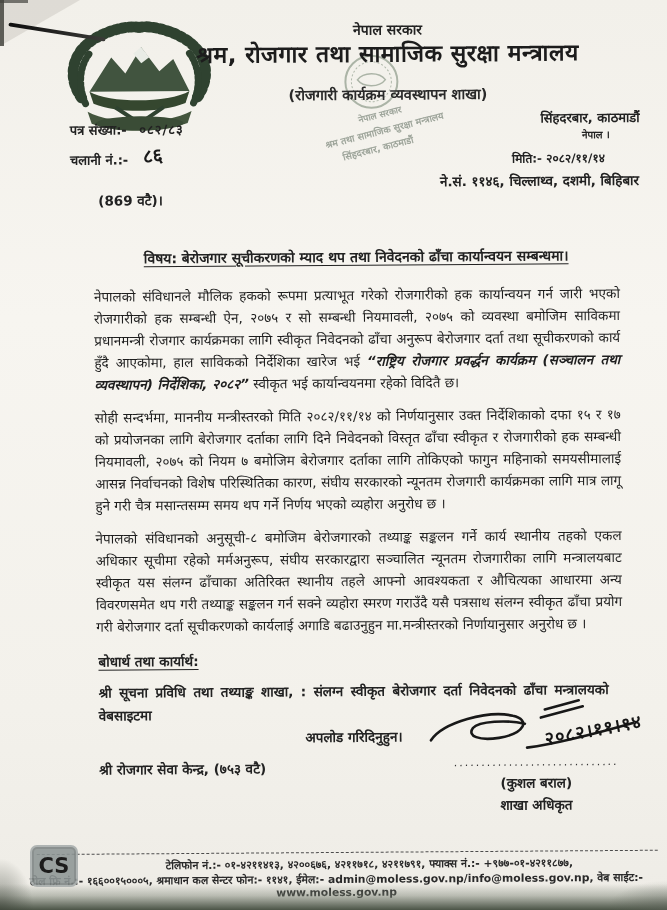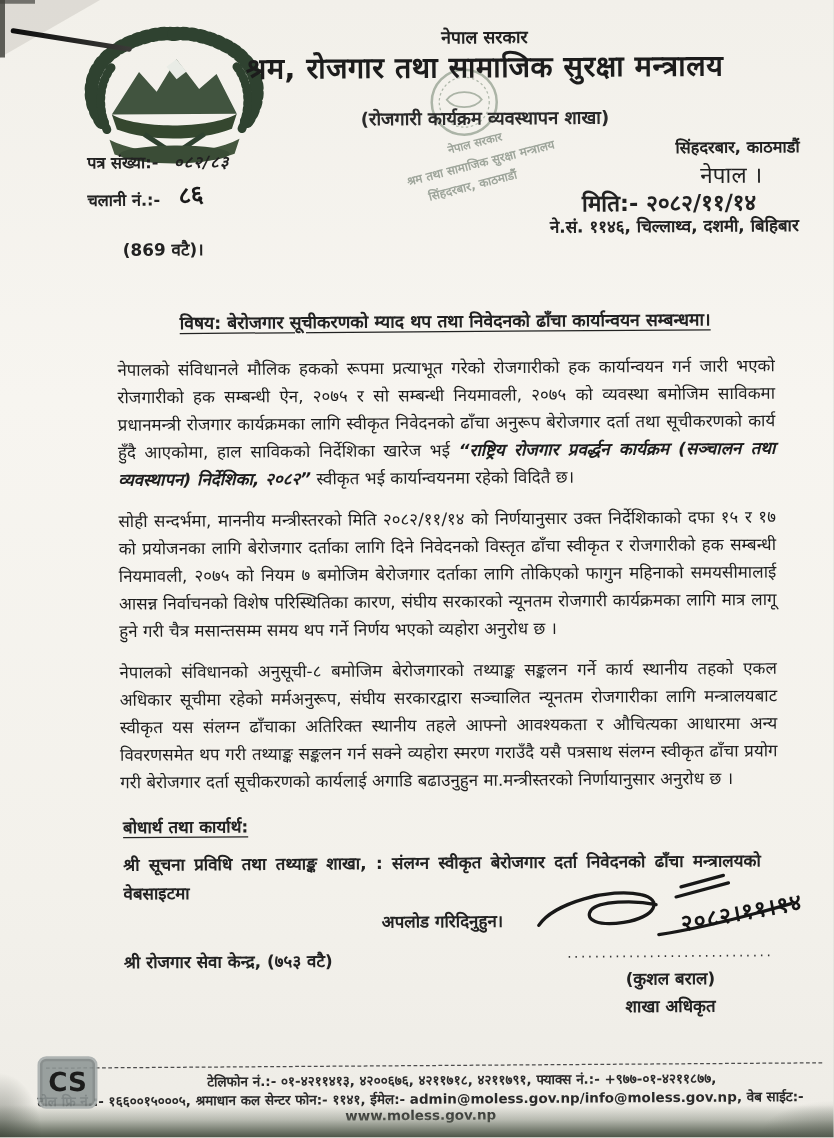--- a/index.html
+++ b/index.html
@@ -8,28 +8,28 @@
     background:linear-gradient(180deg,#f2f0ea 0%,#f7f5f0 35%,#f3f1eb 78%,#eeece6 100%);
     font-family:"DejaVu Sans","Liberation Sans",sans-serif;color:#222;
   }
   .tilt{position:absolute;inset:0;transform:rotate(-0.4deg);}
   .abs{position:absolute;}
   
   .gov-line{top:20px;left:120px;right:6px;text-align:center;font-size:14px;font-weight:700;}
   .ministry-line{top:37px;left:120px;right:6px;text-align:center;font-size:23px;font-weight:800;letter-spacing:.4px;color:#1c1c1c;}
   .branch-line{top:84px;left:120px;right:6px;text-align:center;font-size:14.5px;font-weight:700;color:#2a2a2a;}
   .loc-line{top:110px;right:25px;font-size:13px;font-weight:700;text-align:right;}
-  .country-line{top:129px;right:55px;font-size:18px;font-weight:400;}
-  .date-line{top:151px;right:60px;font-size:18px;font-weight:700;text-align:right;}
+  .country-line{top:129px;right:55px;font-size:10px;font-weight:700;}
+  .date-line{top:151px;right:60px;font-size:12px;font-weight:700;text-align:right;}
   .ns-line{top:173px;right:26px;font-size:13.5px;font-weight:700;}
   .refs{left:72px;font-size:13px;font-weight:700;}
   .ref1{top:119px;}
   .ref2{top:143px;}
   .handwritten{display:inline-block;font-size:19px;font-weight:700;transform:rotate(-5deg) translateY(-2px);margin-left:10px;color:#1a1a1a;}
-  .hand-num{font-weight:700;letter-spacing:1px;font-style:italic;}
+  .hand-num{font-weight:700;letter-spacing:1px;}
   
   .addr{left:100px;top:188px;font-size:13.5px;font-weight:700;line-height:22px;}
   
   .subject{top:247px;left:95px;right:47px;text-align:center;font-size:14px;font-weight:800;}
   .subject span{text-decoration:underline;text-underline-offset:3px;}
   
   .bodytext{top:284px;left:95px;right:46px;font-size:13.5px;line-height:22px;text-align:justify;color:#1e1e1e;}
   .bodytext p{margin:0 0 11px 0;}
   .quote{font-style:italic;font-weight:700;}
   

